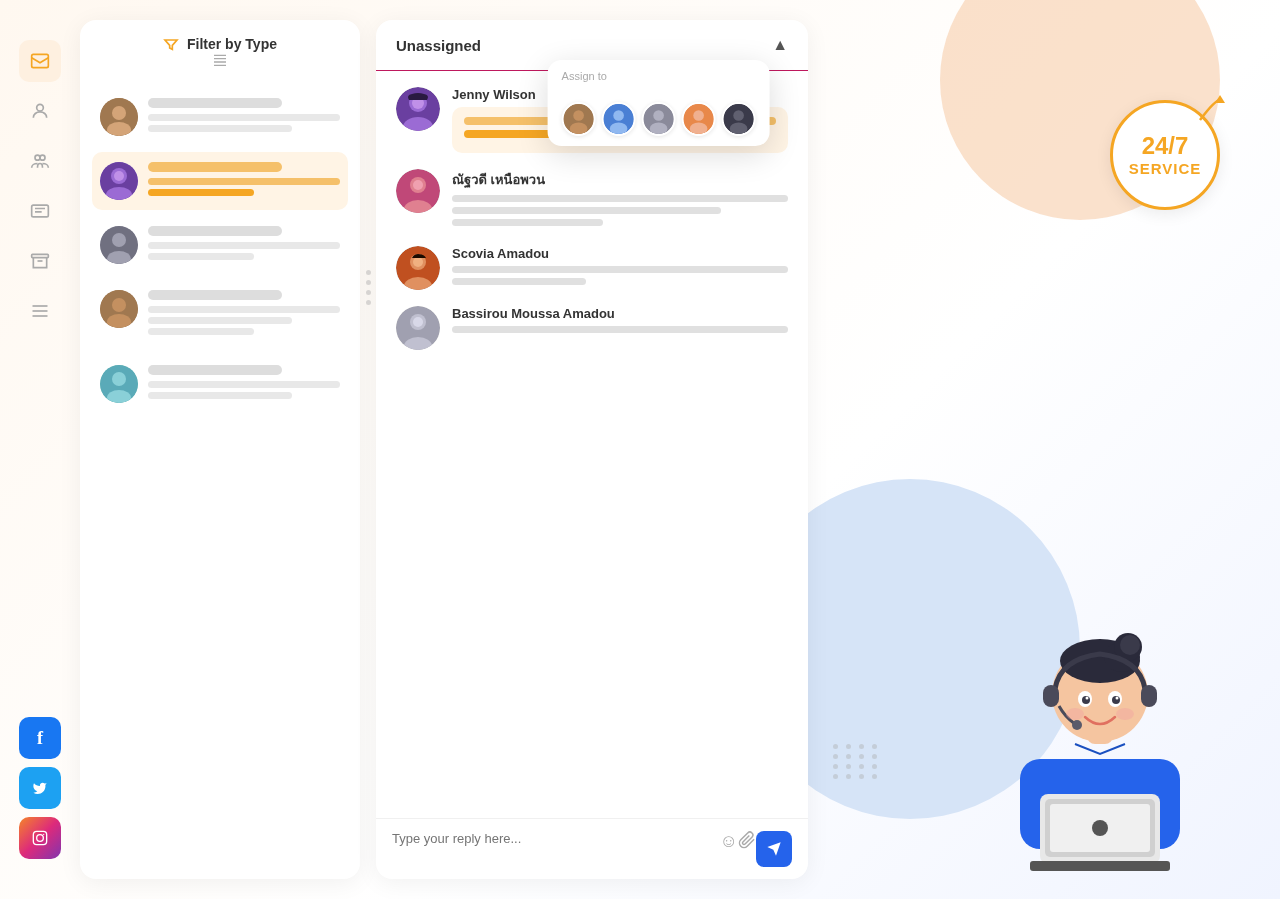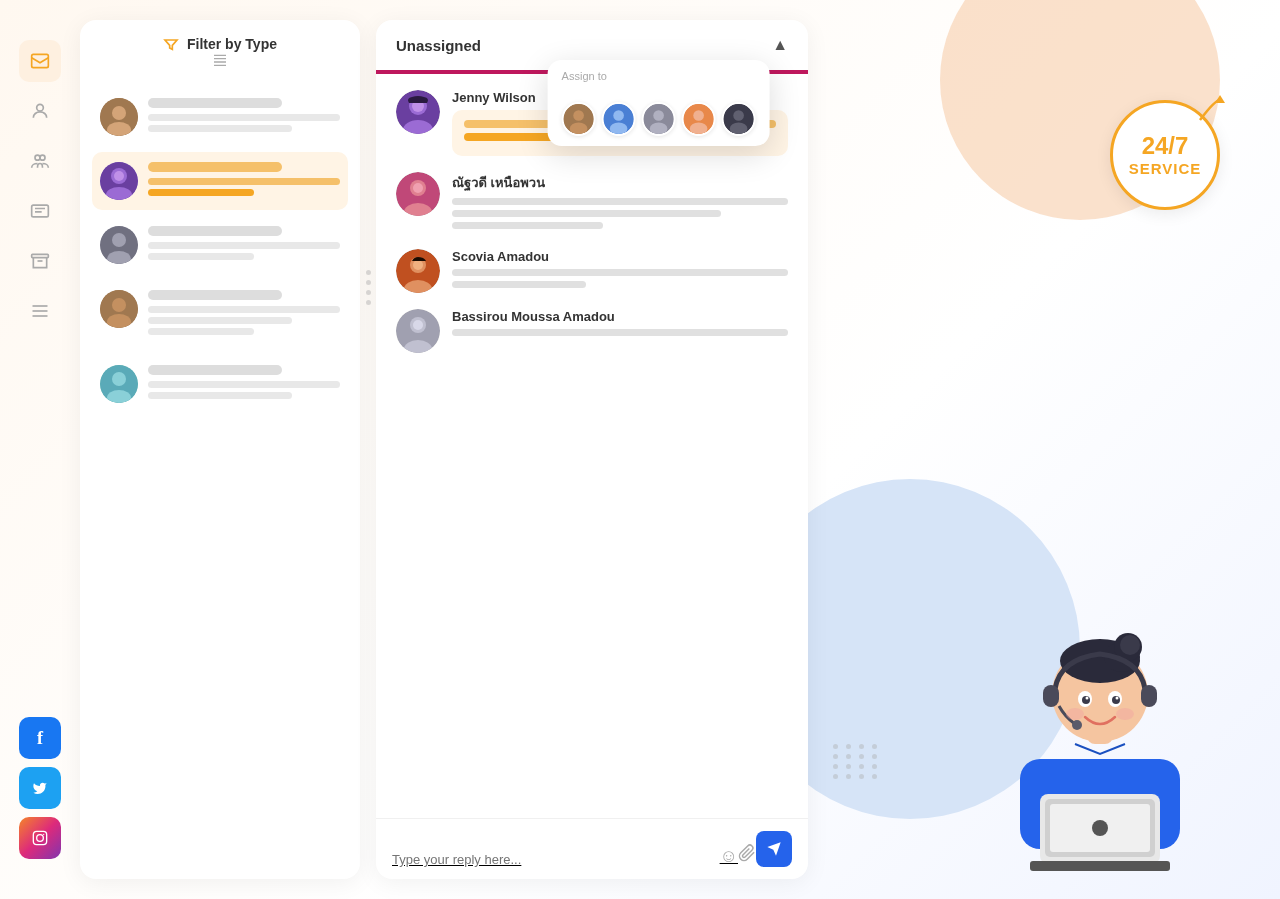--- a/index.html
+++ b/index.html
@@ -239,21 +239,21 @@
       display: flex;
       align-items: center;
       justify-content: center;
       font-size: 12px;
       color: white;
       font-weight: bold;
     }
 
     .chat-header {
       padding: 16px 20px;
-      border-bottom: 4px solid #be185d;
+      border-bottom: 1px solid #be185d;
       display: flex;
       align-items: center;
       justify-content: space-between;
     }
     .unassigned-badge {
       font-size: 15px;
       font-weight: 600;
       color: #333;
     }
     .chevron-up {
@@ -317,22 +317,21 @@
       margin-bottom: 4px;
     }
     .msg-line-gray.full { width: 100%; }
     .msg-line-gray.med { width: 80%; }
     .msg-line-gray.short { width: 55%; }
 
     .chat-input-area {
       padding: 12px 16px;
       border-top: 1px solid #f0f0f0;
       display: flex;
-      align-items: flex-end;
-      text-decoration: underline;
+      align-items: flex-start;
     }
     .chat-input {
       flex: 1;
       border: none;
       outline: none;
       font-size: 13px;
       color: #999;
       background: transparent;
     }
     .input-icon {

